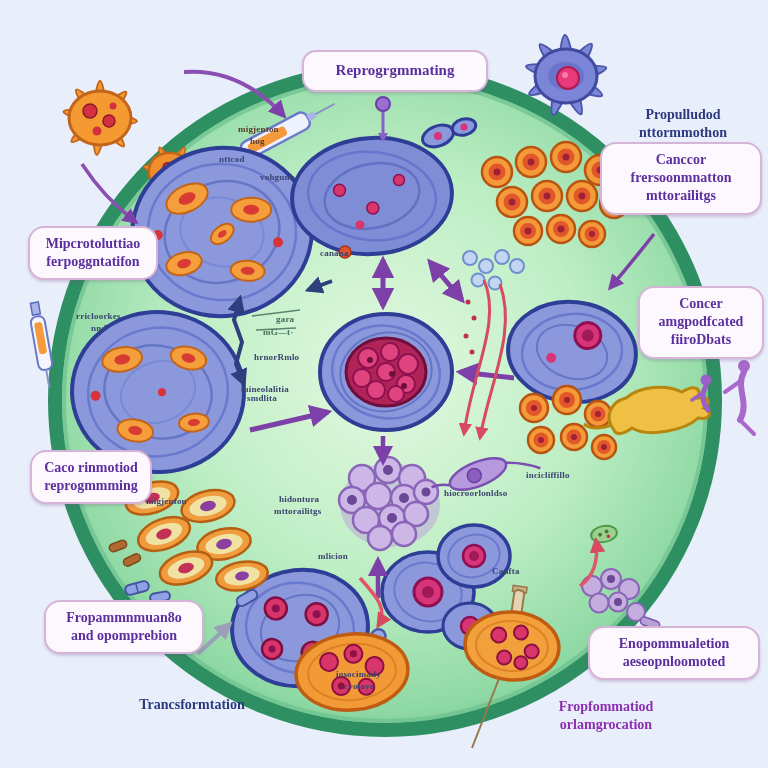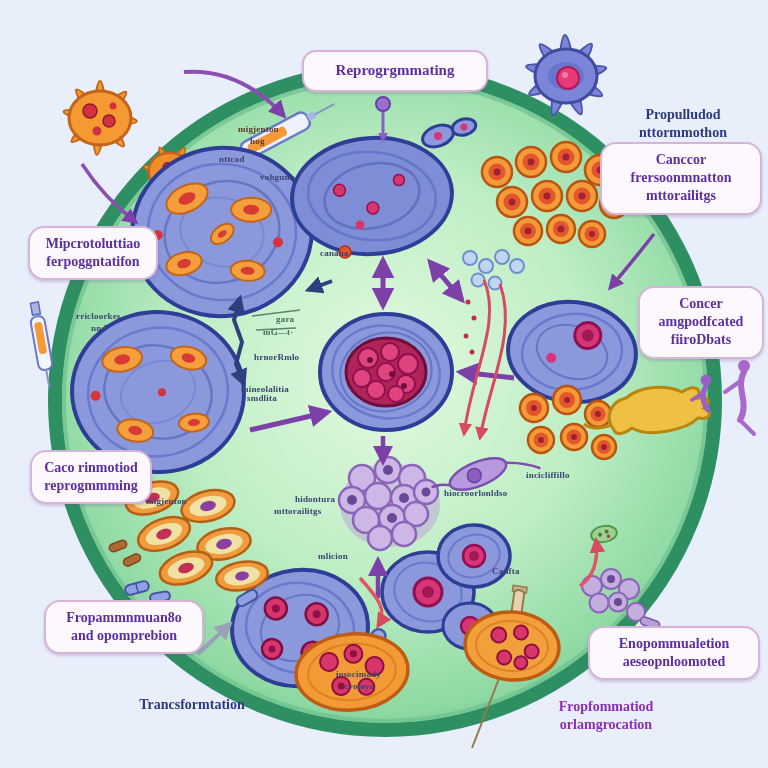--- a/index.html
+++ b/index.html
@@ -618,21 +618,21 @@
 <div class="ann" style="left:260px;top:172px;">vohgunb</div>
 <div class="ann" style="left:320px;top:248px;">canana</div>
 <div class="ann" style="left:276px;top:314px;color:#46705c;">gara</div>
 <div class="ann" style="left:263px;top:327px;color:#46705c;">mG—t·</div>
 <div class="ann" style="left:254px;top:352px;">hrnorRmlo</div>
 <div class="ann" style="left:247px;top:393px;">smdlita</div>
 <div class="ann" style="left:241px;top:384px;">mineolalitia</div>
 <div class="ann" style="left:76px;top:311px;">rricloorkes</div>
 <div class="ann" style="left:91px;top:323px;">nnd</div>
 <div class="ann" style="left:146px;top:464px;margin-top:32px;">migjenton</div>
-<div class="ann" style="left:279px;top:494px;margin-left:16px;">hidontura</div>
+<div class="ann" style="left:279px;top:494px;">hidontura</div>
 <div class="ann" style="left:274px;top:506px;">mttorailitgs</div>
 <div class="ann" style="left:318px;top:551px;">mlicion</div>
 <div class="ann" style="left:444px;top:488px;">hiocroorlonldso</div>
 <div class="ann" style="left:526px;top:470px;">incicliffillo</div>
 <div class="ann" style="left:492px;top:566px;">Canfta</div>
 <div class="ann" style="left:336px;top:669px;">iosocimady</div>
 <div class="ann" style="left:344px;top:681px;">cvolayo</div>
 
 </div>
 

